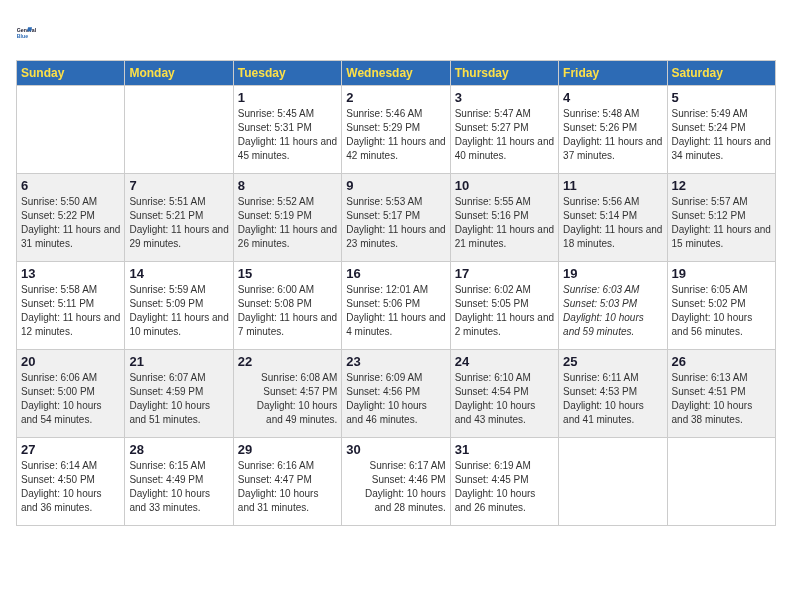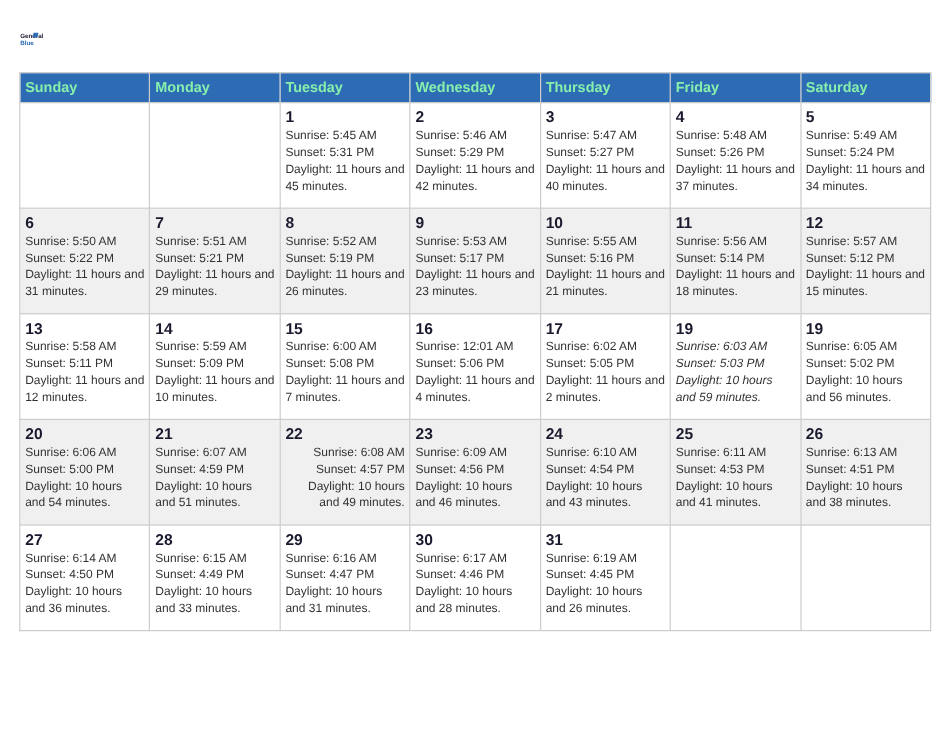--- a/index.html
+++ b/index.html
@@ -36,21 +36,21 @@
     .location-title {
       font-size: 16px;
       color: #333;
     }
     .calendar {
       width: 100%;
       border-collapse: collapse;
     }
     .calendar th {
       background: #2d6bb5;
-      color: #86efac;
+      color: #fde047;
       font-size: 12px;
       font-weight: bold;
       padding: 5px 4px;
       text-align: left;
       border: 1px solid #ccc;
     }
     .calendar td {
       border: 1px solid #ccc;
       vertical-align: top;
       padding: 4px;
@@ -290,21 +290,21 @@
 Daylight: 10 hours and 33 minutes.</div>
         </td>
         <td>
           <div class="day-number">29</div>
           <div class="day-info" style="white-space: pre-line;">Sunrise: 6:16 AM
 Sunset: 4:47 PM
 Daylight: 10 hours and 31 minutes.</div>
         </td>
         <td>
           <div class="day-number">30</div>
-          <div class="day-info" style="white-space: pre-line;">Sunrise: 6:17 AM
+          <div class="day-info" style="white-space: pre-line; text-align: right;">Sunrise: 6:17 AM
 Sunset: 4:46 PM
 Daylight: 10 hours and 28 minutes.</div>
         </td>
         <td>
           <div class="day-number">31</div>
           <div class="day-info" style="white-space: pre-line;">Sunrise: 6:19 AM
 Sunset: 4:45 PM
 Daylight: 10 hours and 26 minutes.</div>
         </td>
         <td class="empty-cell"></td>

